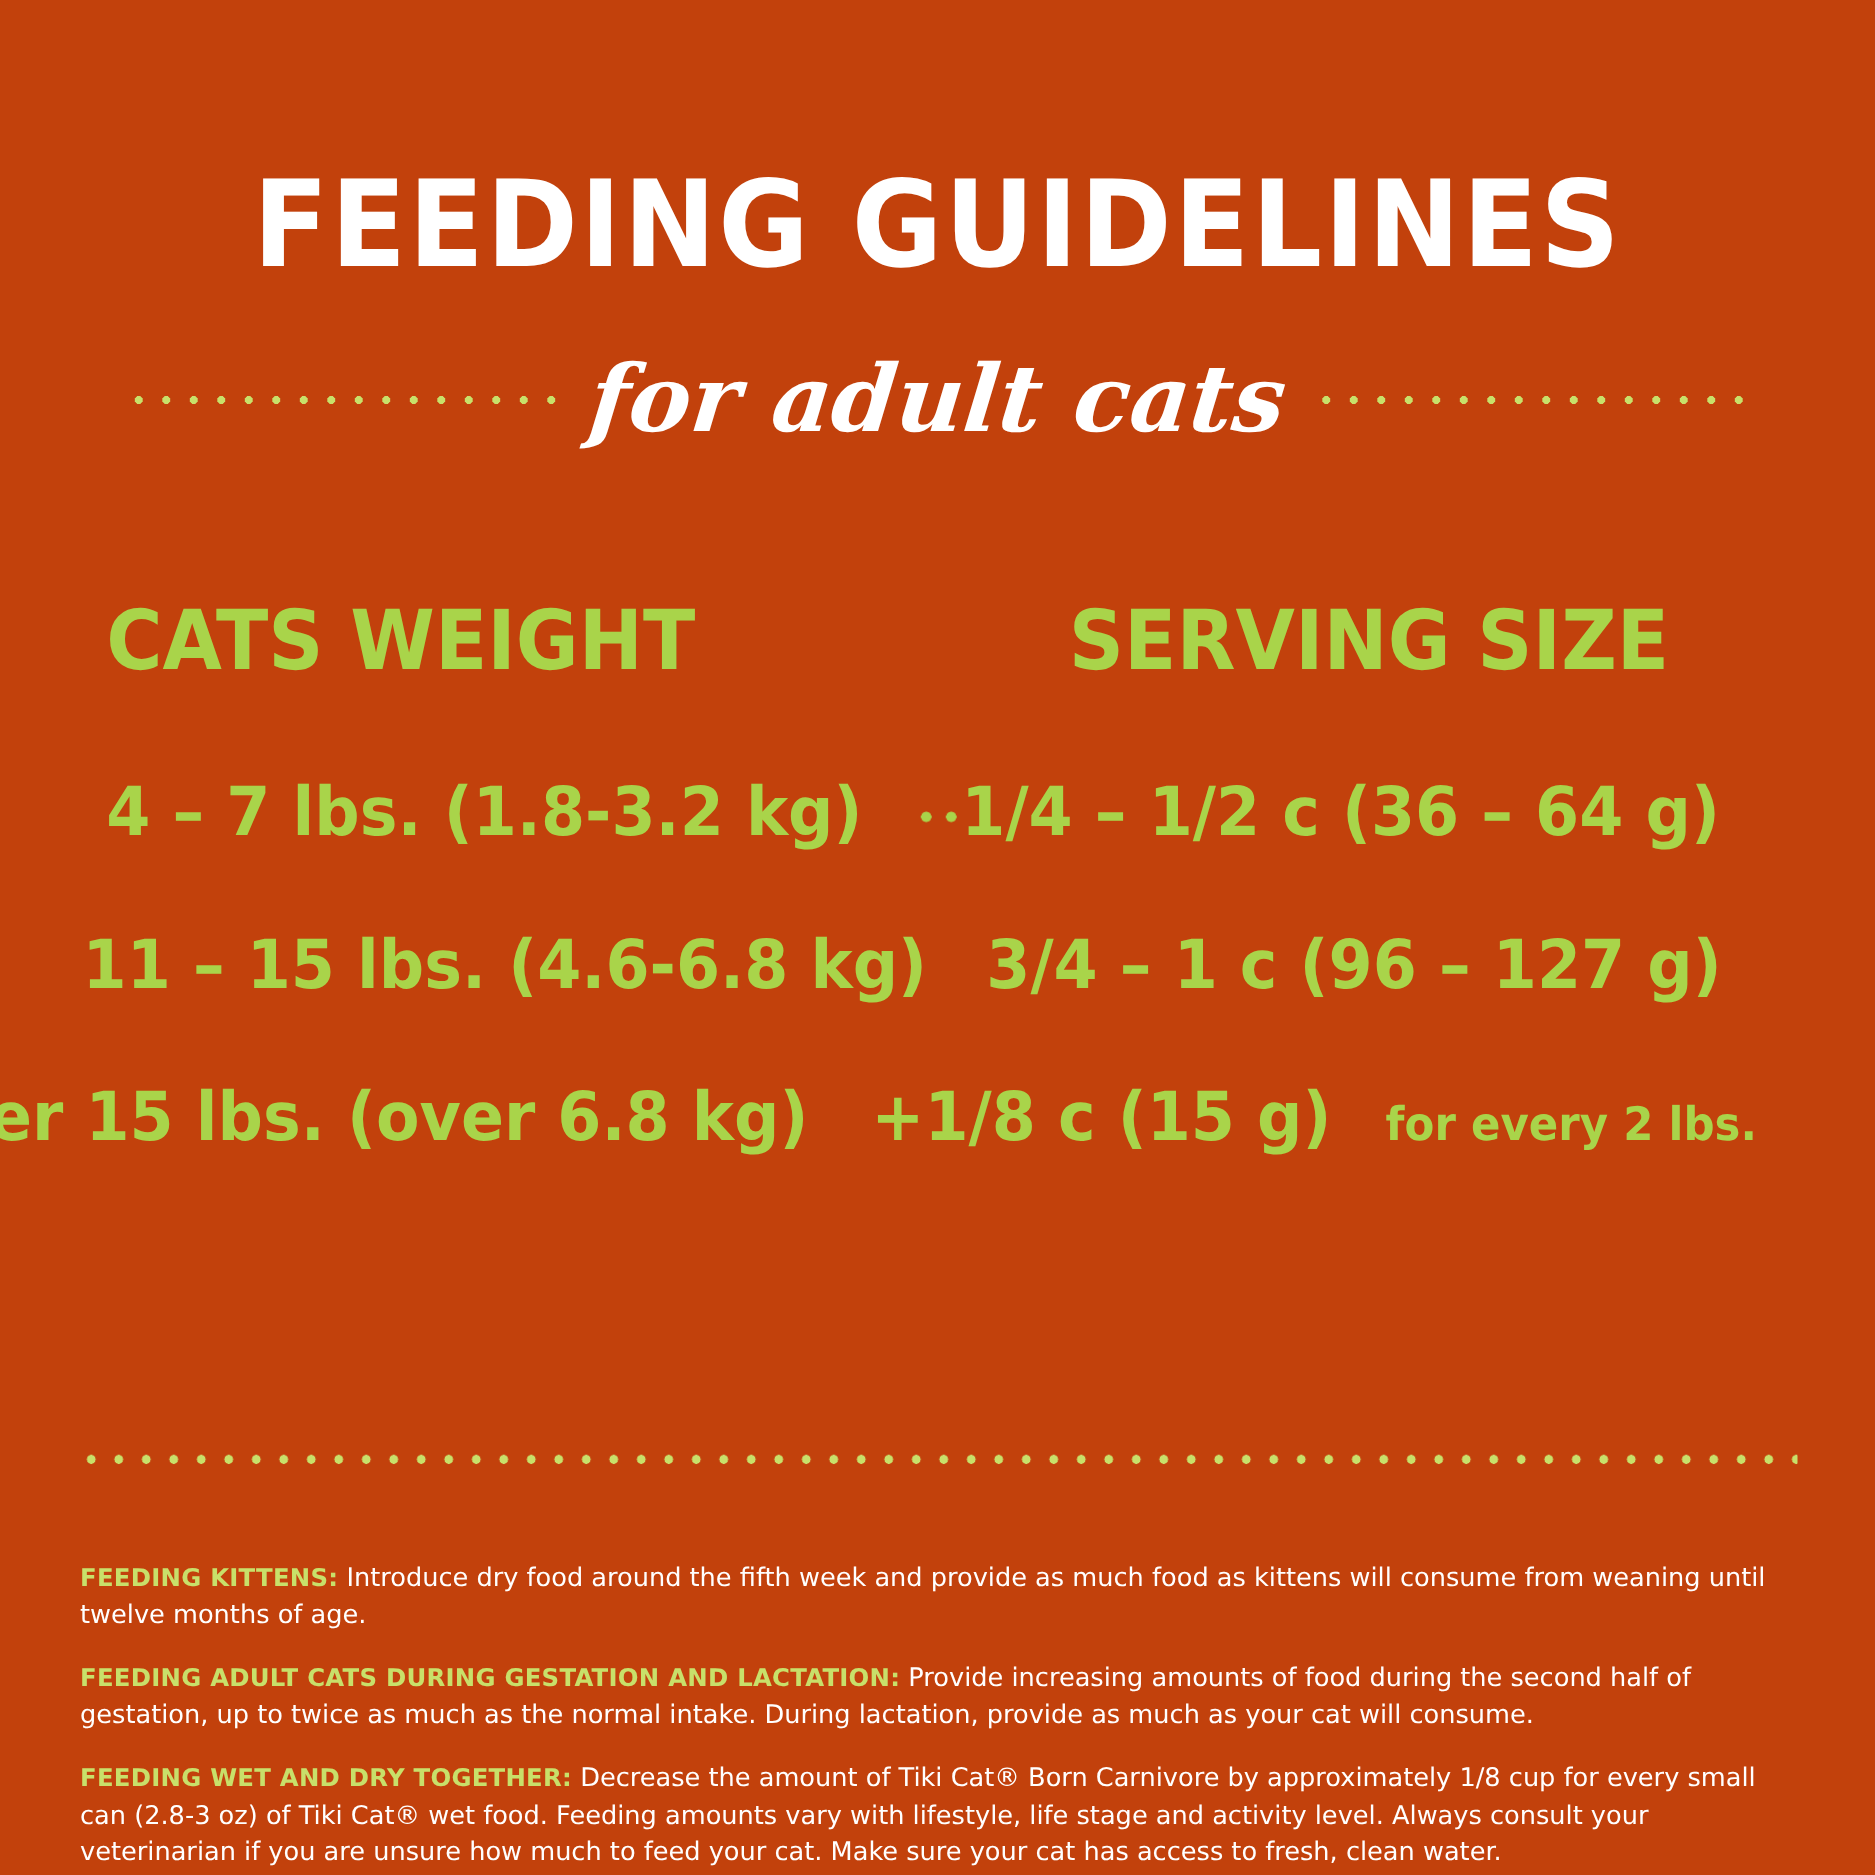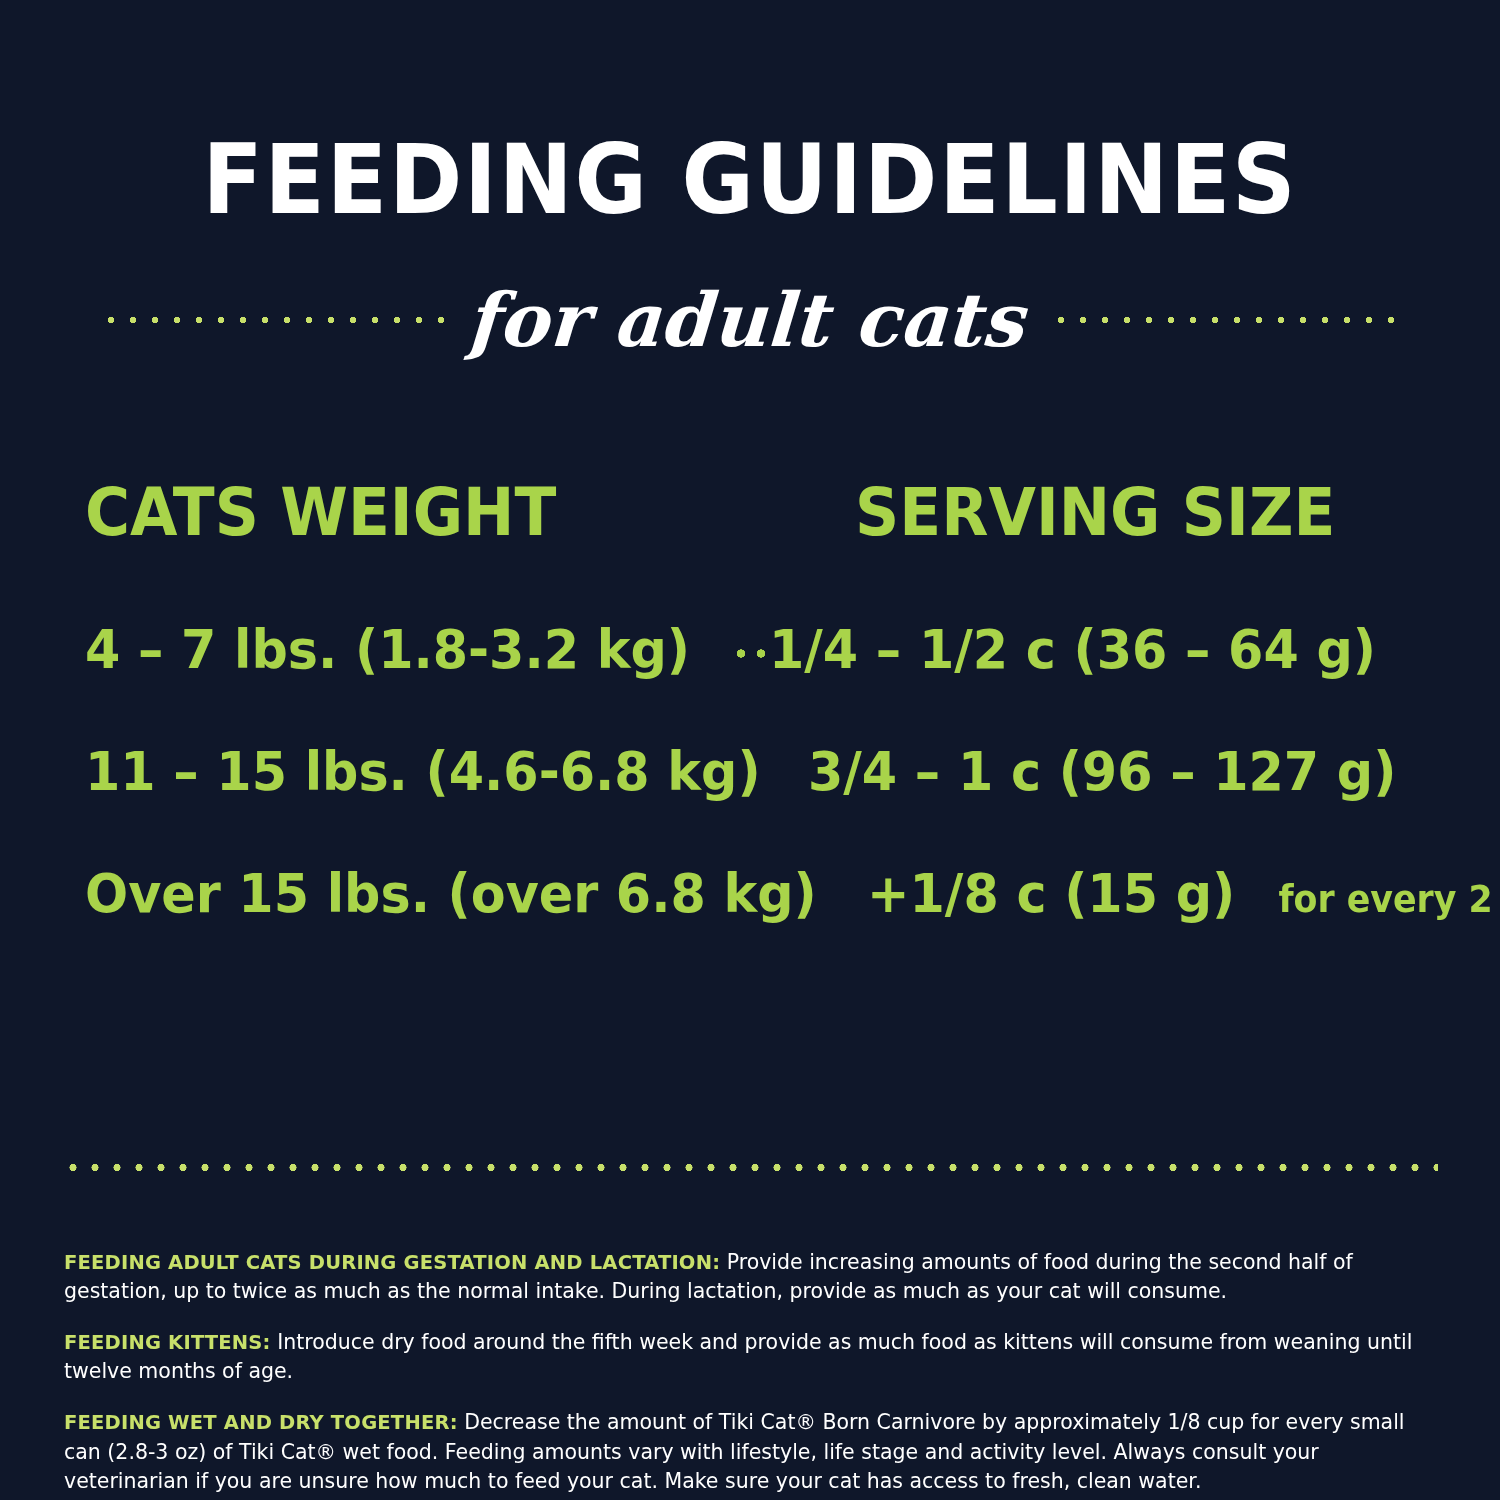--- a/index.html
+++ b/index.html
@@ -10,21 +10,21 @@
     width: 1500px;
     height: 1500px;
     background: #00a087;
     font-family: "Liberation Sans", sans-serif;
     overflow: hidden;
   }
   .page {
     position: relative;
     width: 1500px;
     height: 1500px;
-    background: #0f172a;
+    background: #c2410c;
     box-sizing: border-box;
   }
 
   
   .title {
     position: absolute;
     top: 132px;
     left: 0;
     width: 1500px;
     text-align: center;
@@ -90,20 +90,21 @@
   .row {
     display: flex;
     align-items: baseline;
     color: #a9d44a;
     font-family: "DejaVu Sans", sans-serif;
     font-weight: bold;
     font-size: 54px;
     line-height: 1;
     margin-bottom: 61px;
     white-space: nowrap;
+    justify-content: flex-end;
   }
   .row .weight {
     transform: scaleX(0.94);
     transform-origin: left center;
   }
   .row .leader {
     flex: 1 1 auto;
     margin: 0 2px;
     height: 52px;
     position: relative;
@@ -205,23 +206,23 @@
       <span class="serving">+1/8 c (15 g)</span>
       <span class="suffix">for every 2 lbs.</span>
     </div>
 
   </div>
 
   <div class="divider"></div>
 
   <div class="notes">
     <div class="note">
+      <b>FEEDING KITTENS:</b><span class="body"> Introduce dry food around the fifth week and provide as much food as kittens will consume from weaning until twelve months of age.</span>
+    </div>
+    <div class="note">
       <b>FEEDING ADULT CATS DURING GESTATION AND LACTATION:</b><span class="body"> Provide increasing amounts of food during the second half of gestation, up to twice as much as the normal intake.  During lactation, provide as much as your cat will consume.</span>
-    </div>
-    <div class="note">
-      <b>FEEDING KITTENS:</b><span class="body"> Introduce dry food around the fifth week and provide as much food as kittens will consume from weaning until twelve months of age.</span>
     </div>
     <div class="note">
       <b>FEEDING WET AND DRY TOGETHER:</b><span class="body"> Decrease the amount of Tiki Cat® Born Carnivore by approximately 1/8 cup for every small can (2.8-3 oz) of Tiki Cat® wet food. Feeding amounts vary with lifestyle, life stage and activity level.  Always consult your veterinarian if you are unsure how much to feed your cat. Make sure your cat has access to fresh, clean water.</span>
     </div>
   </div>
 
 </div>
 
 </body></html>

